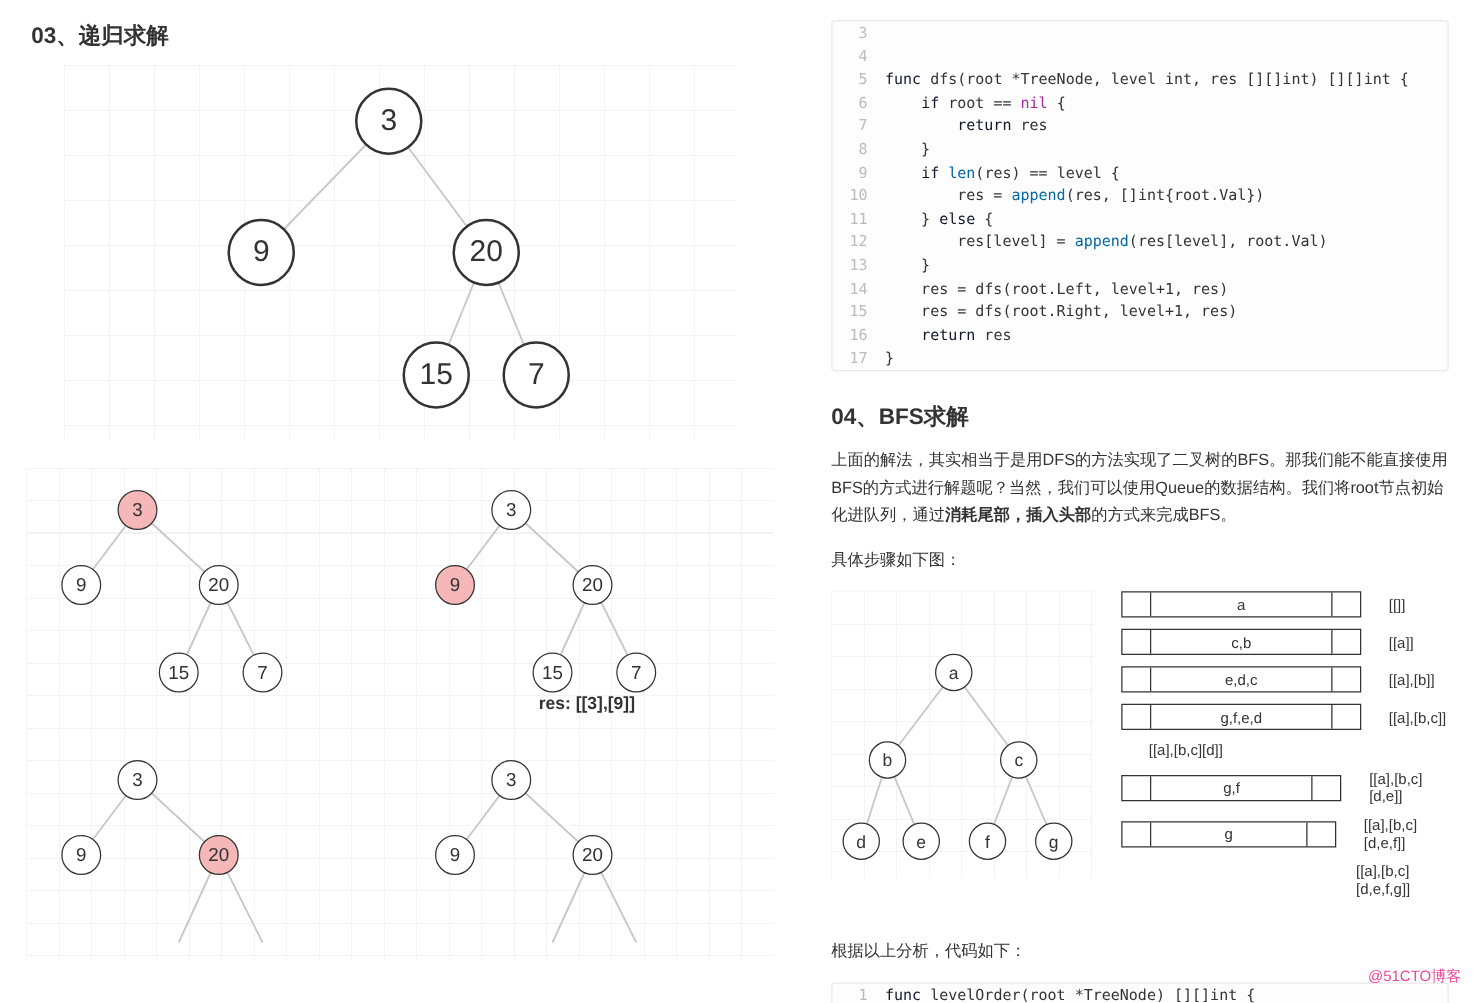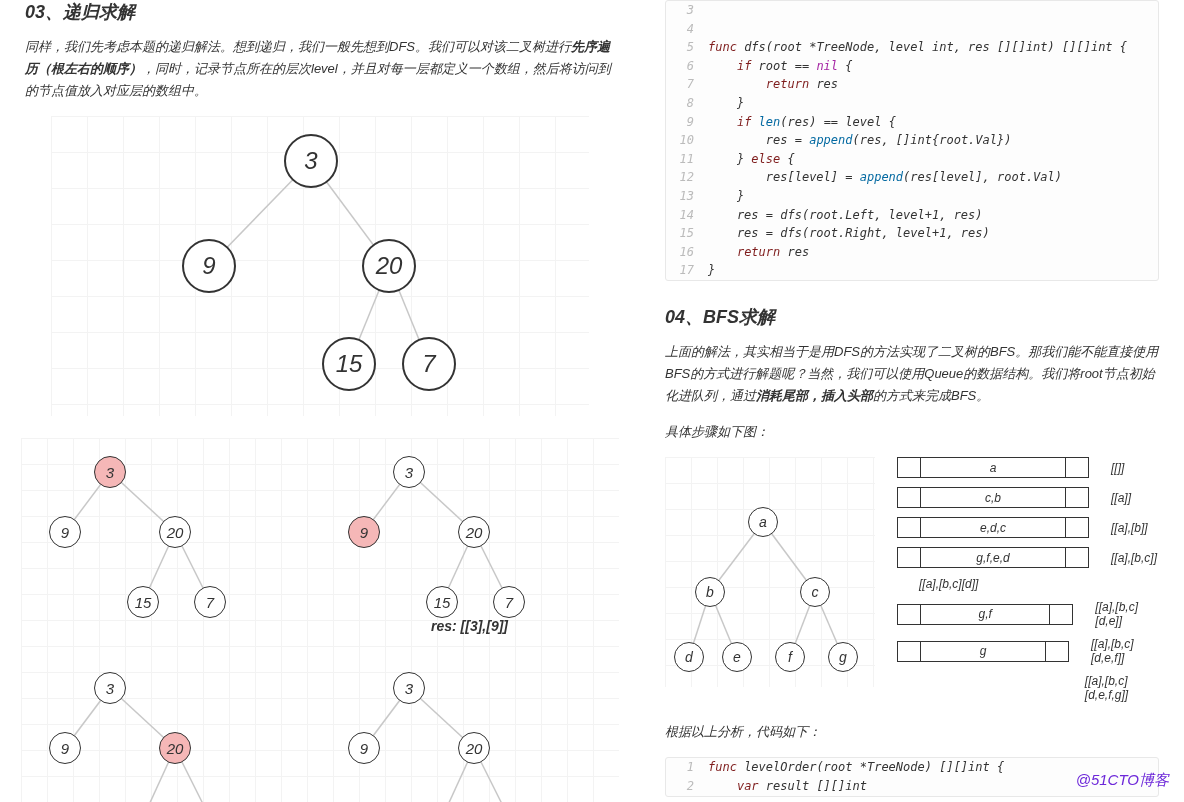--- a/index.html
+++ b/index.html
@@ -1,17 +1,17 @@
 <!DOCTYPE html>
 <html><head>
   <meta charset="utf-8">
   <style>
     body { margin:0; padding:0; font-family:-apple-system,BlinkMacSystemFont,"Segoe UI","PingFang SC","Hiragino Sans GB","Microsoft YaHei",sans-serif; font-size:13px; color:#333; background:#fff; }
     .page { display:flex; width:1184px; height:802px; box-sizing:border-box; }
-    .col { padding:0 25px 15px; box-sizing:border-box; overflow:hidden;font-style:italic; }
+    .col { padding:16px 25px 15px; box-sizing:border-box; overflow:hidden; }
     .left { width:640px; }
     .right { width:544px; }
     h2 { font-size:18px; font-weight:700; margin:0 0 12px; color:#333; }
     p { margin:0 0 14px; line-height:1.7; font-size:13px; color:#333; }
     b { font-weight:700; }
     .grid { background-image:repeating-linear-gradient(#f3f3f3 0 1px,transparent 1px 36px),repeating-linear-gradient(90deg,#f3f3f3 0 1px,transparent 1px 36px); }
     .main-tree { position:relative; height:300px; margin:8px 26px 22px; }
     svg.lines { position:absolute; top:0; left:0; width:100%; height:100%; }
     svg.lines line { stroke:#c8c8c8; stroke-width:1.5; }
     .node-l { position:absolute; width:50px; height:50px; border:2px solid #333; border-radius:50%; background:#fff; display:flex; align-items:center; justify-content:center; font-size:24px; font-weight:400; transform:translate(-50%,-50%); }
@@ -19,45 +19,42 @@
     .mini-tree { width:50%; box-sizing:border-box; padding:4px; }
     .mini-tree .inner { position:relative; height:170px; }
     .mini-grid .grid,.grid-area { background-image:repeating-linear-gradient(#f3f3f3 0 1px,transparent 1px 26px),repeating-linear-gradient(90deg,#f3f3f3 0 1px,transparent 1px 26px); }
     .node-s { position:absolute; width:30px; height:30px; border:1.3px solid #333; border-radius:50%; background:#fff; display:flex; align-items:center; justify-content:center; font-size:15px; transform:translate(-50%,-50%); }
     .node-s.hl { background:#f5b7b7; }
     .caption { text-align:center; font-size:14px; font-weight:600; margin:6px 0 16px; }
     .code-block { border:1px solid #e8e8e8; border-radius:3px; font-family:Menlo,Monaco,Consolas,monospace; font-size:12px; line-height:1.55; background:#fdfdfd; margin-bottom:24px; }
     .code-line { display:flex; }
     .ln { width:28px; text-align:right; padding-right:14px; color:#bbb; flex-shrink:0; user-select:none; }
     .lc { flex:1; white-space:pre; padding-right:8px; }
-    .kw { color:#7f1d1d; }
+    .kw { color:#0f172a; }
     .nilkw { color:#a626a4; }
     .builtin { color:#0369a1; }
     .bfs { display:flex; margin-top:4px; }
     .bfs-tree { width:210px; position:relative; height:230px; }
     .bfs-table { flex:1; margin-left:22px; }
     .brow { display:flex; align-items:center; margin-bottom:9px; }
     .qbox { display:flex; border:1.4px solid #333; height:19px; width:190px; }
     .qbox span.cap { width:22px; border-right:1.4px solid #333; }
     .qbox span.cap.last { border-right:0; border-left:1.4px solid #333; }
     .qbox span.mid { flex:1; display:flex; align-items:center; justify-content:center; font-size:12px; }
     .brow .rs { margin-left:22px; font-size:12px; }
     .brow.last .qbox { opacity:0; }
     .node-b { position:absolute; width:28px; height:28px; border:1.3px solid #333; border-radius:50%; background:#fff; display:flex; align-items:center; justify-content:center; font-size:14px; transform:translate(-50%,-50%); }
-    .watermark { position:absolute; right:15px; bottom:12px; color:#6d28d9; font-size:15px; }
+    .watermark { position:absolute; right:15px; bottom:12px; color:#ec4899; font-size:12px; }
   </style>
 </head>
 <body>
 
 <div class="page">
   <div class="col left">
     <h2>03、递归求解</h2>
-    <p>
-      <span>同样，我们先考虑本题的递归解法。想到递归，我们一般先想到DFS。我们可以对该二叉树进行</span><b>先序遍历（根左右的顺序）</b><span>，同时，记录节点所在的层次level，并且对每一层都定义一个数组，然后将访问到的节点值放入对应层的数组中。</span>
-    </p>
 
     <div class="grid main-tree">
       <svg class="lines">
           <line x1="260" y1="45" x2="158" y2="150"></line>
           <line x1="260" y1="45" x2="338" y2="150"></line>
           <line x1="338" y1="150" x2="298" y2="248"></line>
           <line x1="338" y1="150" x2="378" y2="248"></line>
         </svg>
       <div class="node-l" style="left:260px;top:45px;">3</div>
       <div class="node-l" style="left:158px;top:150px;">9</div>
@@ -272,21 +269,21 @@
             <div class="qbox">
               <span class="cap"></span>
               <span class="mid"></span>
               <span class="cap last"></span>
             </div>
             <span class="rs">[[a],[b,c][d,e,f,g]]</span>
           </div>
         </div>
     </div>
 
-    <p style="margin-top:10px;">根据以上分析，代码如下：</p>
+    <p style="margin-top:23px;">根据以上分析，代码如下：</p>
 
     <div class="code-block" id="code2" style="margin-bottom:0;">
         <div class="code-line">
           <span class="ln">1</span>
           <span class="lc"><span class="kw">func</span> levelOrder(root *TreeNode) [][]int {</span>
         </div>
         <div class="code-line">
           <span class="ln">2</span>
           <span class="lc">    <span class="kw">var</span> result [][]int</span>
         </div>

